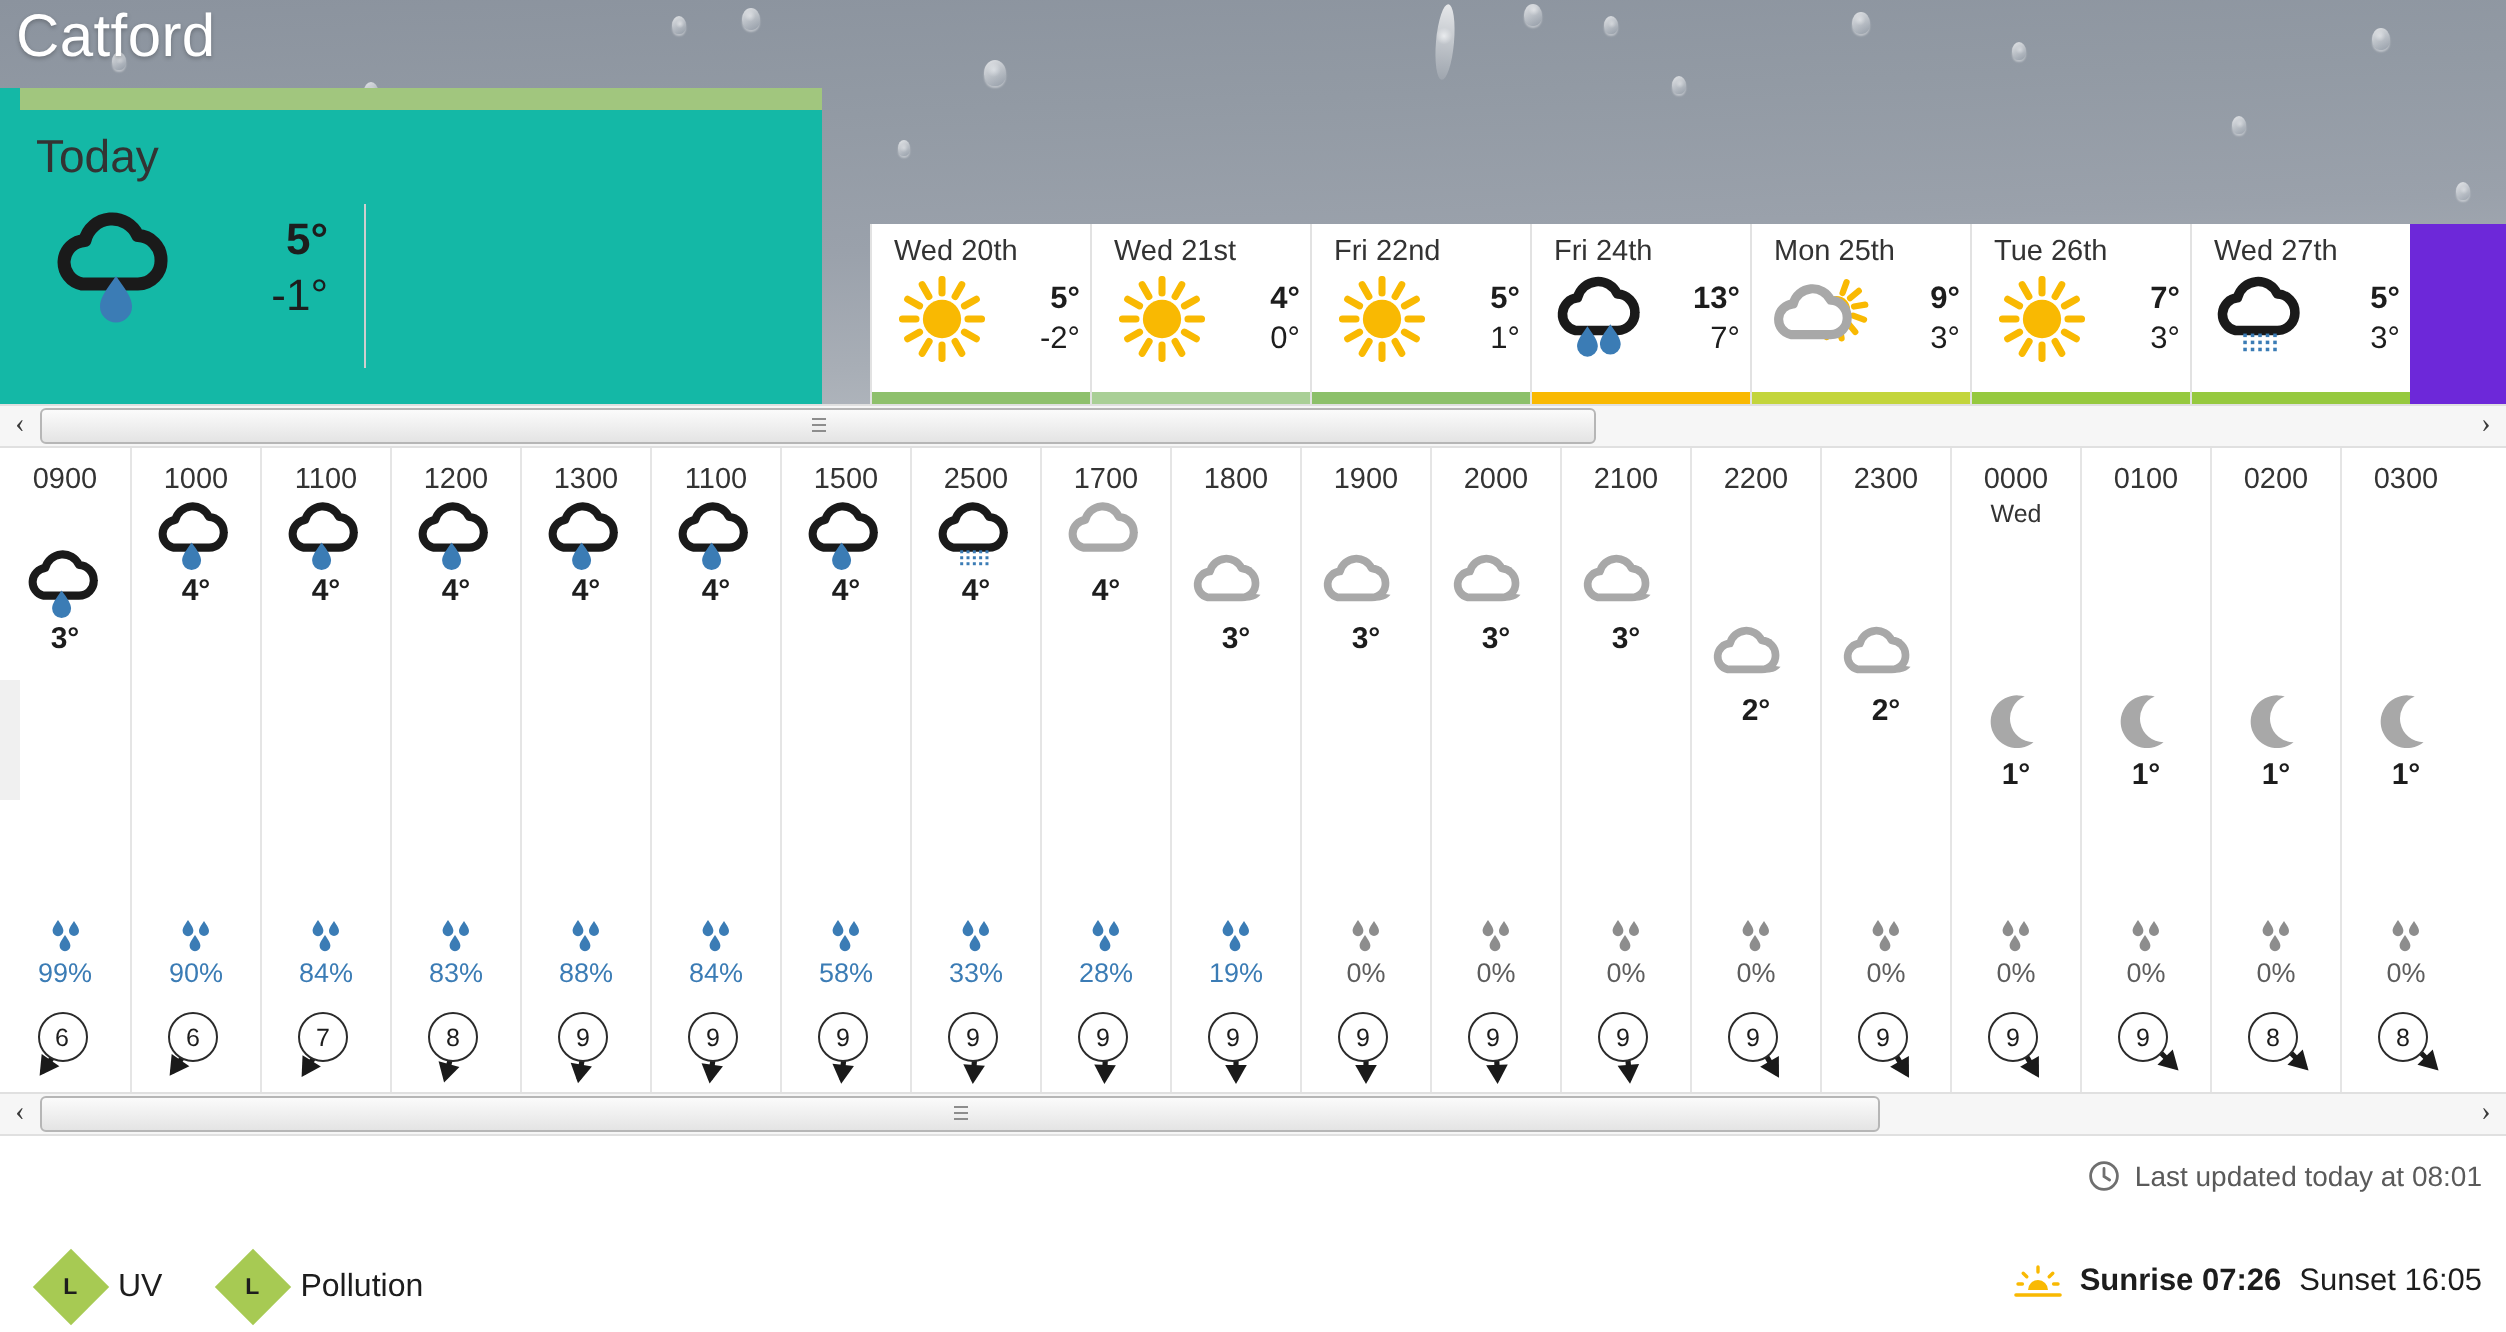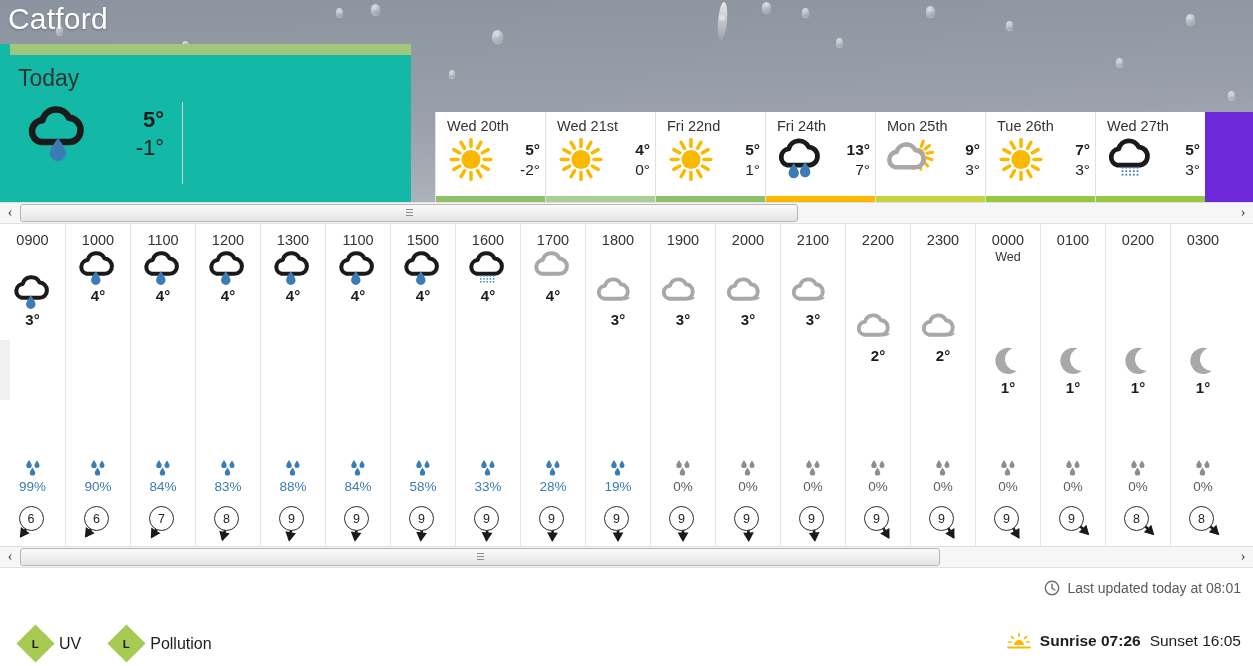--- a/index.html
+++ b/index.html
@@ -642,21 +642,21 @@
               <g transform="rotate(6 20 13)">
                 <path d="M20 13 L20 33" stroke="#1a1a1a" stroke-width="2.6" stroke-linecap="round"></path>
                 <path d="M20 36 L14.6 26.5 L25.4 26.5 Z" fill="#1a1a1a"></path>
               </g>
             </svg>
             <div class="wind-circle">9</div>
           </div>
         </div>
       </div>
       <div class="hr-col">
-        <div class="hr-time">1600</div>
+        <div class="hr-time">2500</div>
         <div class="hr-graph" style="top:28px">
           <div class="hr-ic">
             <svg width="44" height="36" viewBox="0 0 50 41">
               <path d="M12 26 a8 8 0 0 1 1.2 -15.7 a10.2 10.2 0 0 1 19.2 -1.8 a8.7 8.7 0 0 1 8.4 8.7 a8.4 8.4 0 0 1 -8.4 8.8 z" fill="none" stroke="#1a1a1a" stroke-width="4.6" stroke-linejoin="round"></path>
               <rect x="16" y="27.5" width="1.7" height="1.7" fill="#3b7cb5"></rect>
               <rect x="19.6" y="27.5" width="1.7" height="1.7" fill="#3b7cb5"></rect>
               <rect x="23.2" y="27.5" width="1.7" height="1.7" fill="#3b7cb5"></rect>
               <rect x="26.8" y="27.5" width="1.7" height="1.7" fill="#3b7cb5"></rect>
               <rect x="30.4" y="27.5" width="1.7" height="1.7" fill="#3b7cb5"></rect>
               <rect x="16" y="30.9" width="1.7" height="1.7" fill="#3b7cb5"></rect>

